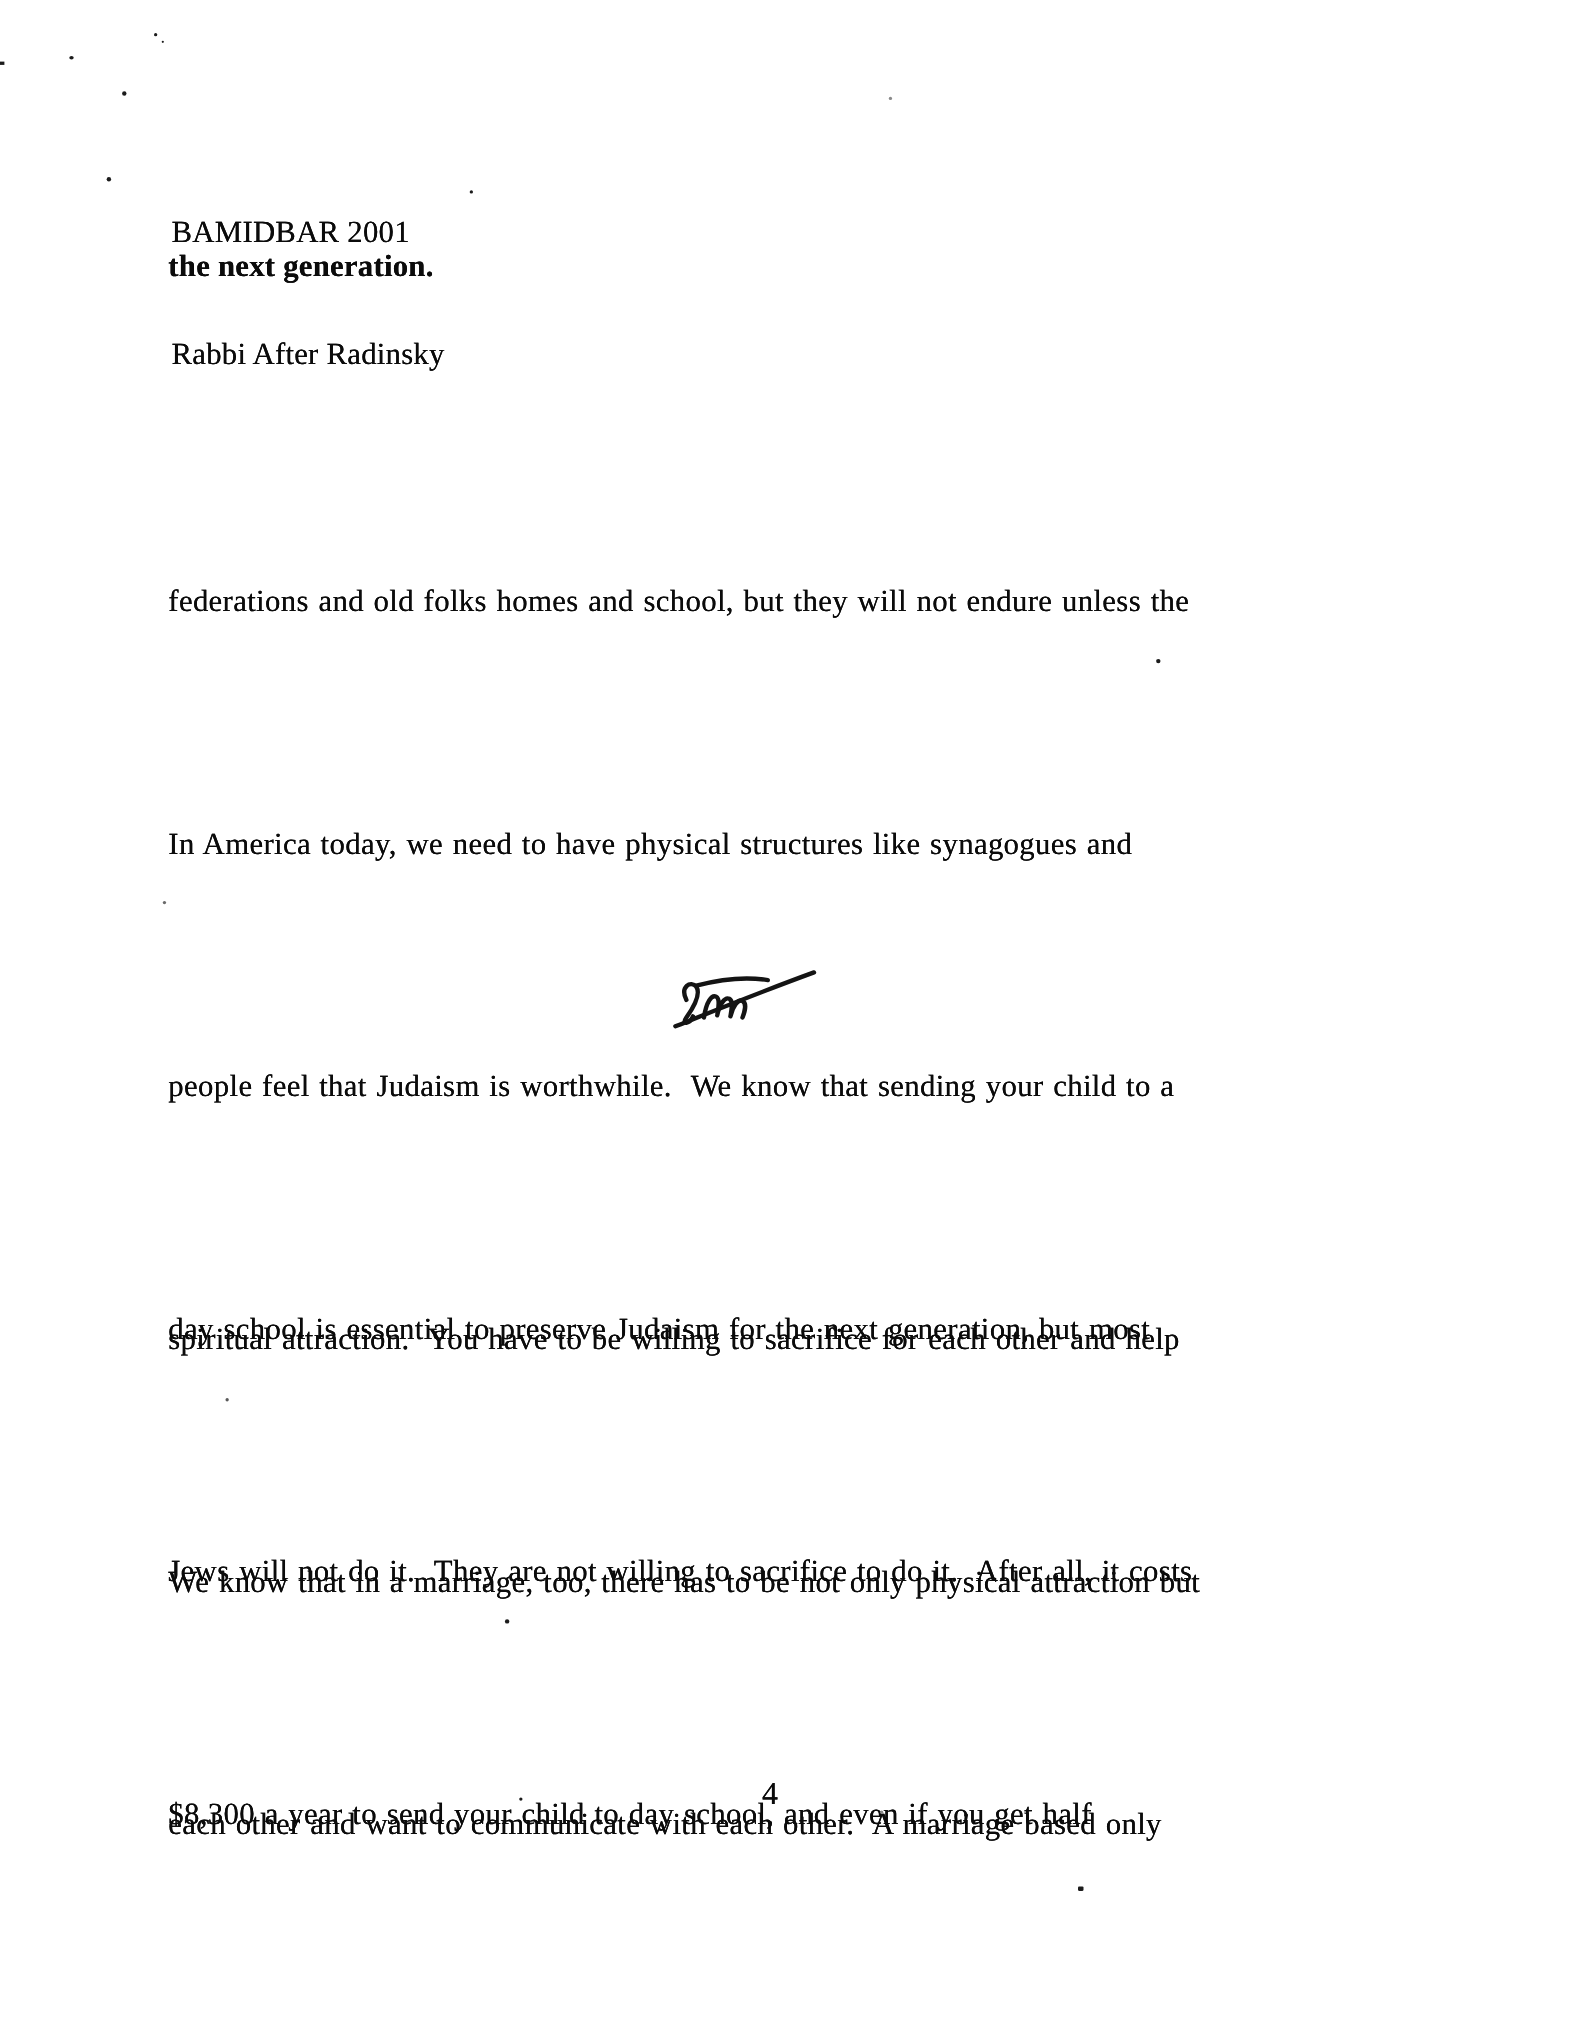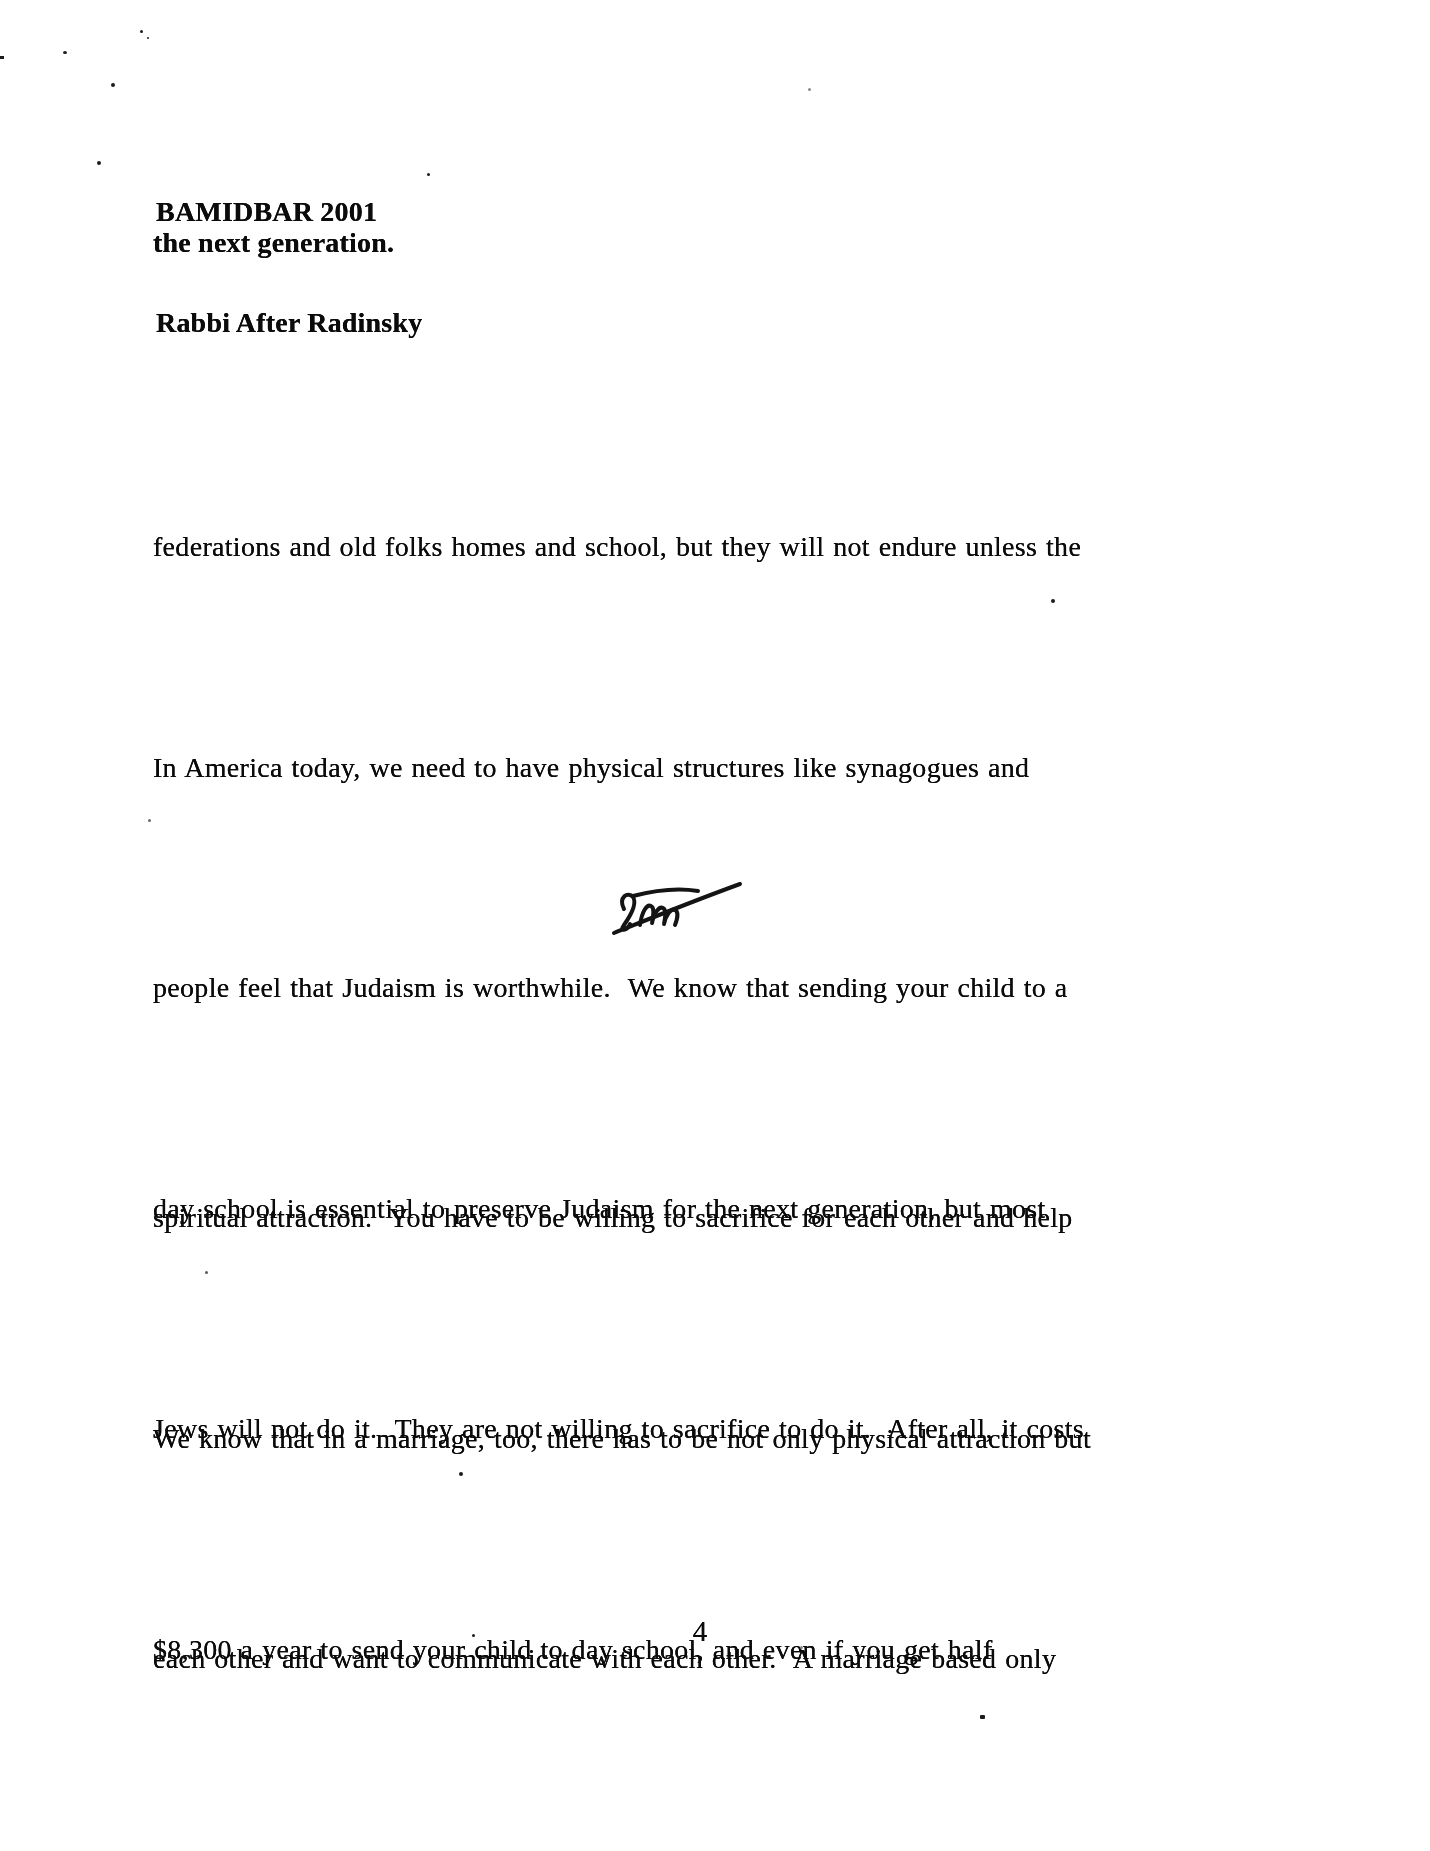--- a/index.html
+++ b/index.html
@@ -9,21 +9,21 @@
     margin:0 auto;
     background:#ffffff;
     color:#0b0b0b;
     font-family:"Liberation Serif", serif;
     overflow:hidden;
     text-shadow:0 0 0.6px currentColor; 
   }
   .header {
     position:absolute; left:156px; top:119px;
     font-size:28px; line-height:37px;
-    letter-spacing:0.2px; white-space:pre;font-weight:bold;
+    letter-spacing:0.2px; white-space:pre;
   }
   .intro {
     position:absolute; left:153px; top:224px;
     font-size:28px; line-height:37px;
     letter-spacing:0.2px; white-space:pre;font-weight:bold;
   }
   .para {
     position:absolute; left:153px;
     font-size:28px; line-height:73.5px;
     letter-spacing:0.3px; word-spacing:1.5px;

